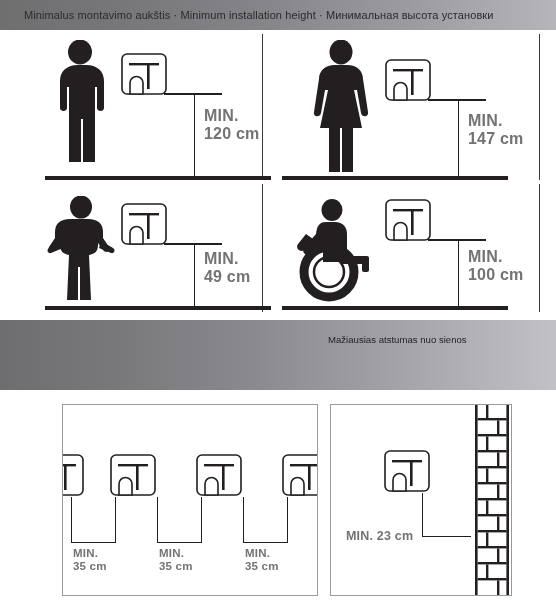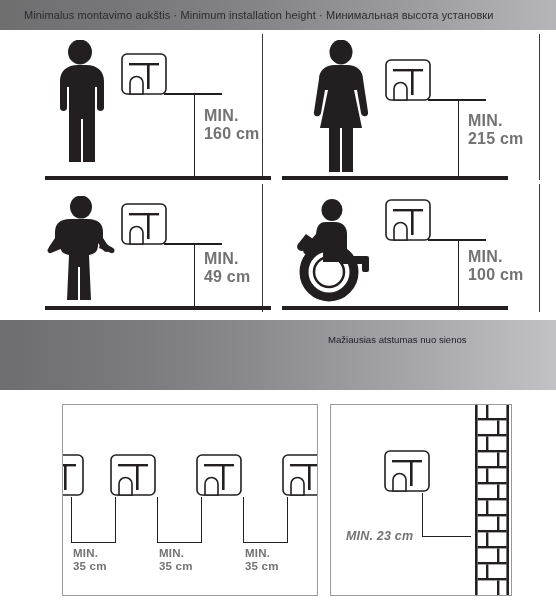--- a/index.html
+++ b/index.html
@@ -101,21 +101,21 @@
       <div class="dryer" style="left:112px;top:18px;width:48px;height:44px;">
         <svg viewBox="0 0 48 44" xmlns="http://www.w3.org/2000/svg">
           <rect x="2" y="2" width="44" height="40" rx="5" ry="5" fill="#fff" stroke="#231f20" stroke-width="1.6"></rect>
           <rect x="9" y="11" width="30" height="2.4" fill="#231f20"></rect>
           <rect x="27" y="11" width="2.6" height="26" fill="#231f20"></rect>
           <path d="M10 42 v-11 a6.5 6.5 0 0 1 13 0 v11 z" fill="#fff" stroke="#231f20" stroke-width="1.6"></path>
         </svg>
       </div>
       <div class="dimtick" style="left:156px;top:59px;width:58px;"></div>
       <div class="dimline" style="left:186px;top:59px;height:83px;"></div>
-      <div class="minlabel" style="left:196px;top:73px;"><span>MIN.</span><br><span>160 cm</span></div>
+      <div class="minlabel" style="left:196px;top:73px;"><span>MIN.</span><br><span>120 cm</span></div>
       <div class="ground" style="left:37px;top:142px;width:226px;"></div>
     </div>
 
     <div class="cell cell-b">
       <div class="person" style="left:28px;top:6px;width:70px;height:132px;">
         <svg viewBox="0 0 70 132" xmlns="http://www.w3.org/2000/svg">
           <g fill="#231f20">
             <ellipse cx="35" cy="12" rx="11.5" ry="12.5"></ellipse>
             <path d="M29 25 h12 c10 0 16 6 16 14 l5 33 c1 5-6 6-7 1 l-4 -23 l-3 0 l8 38 h-9 v44 h-11 v-44 h-2 v44 h-11 v-44 h-9 l8 -38 l-3 0 l-4 23 c-1 5-8 4-7 -1 l5 -33 c0-8 6-14 16-14 z"></path>
           </g>
@@ -124,21 +124,21 @@
       <div class="dryer" style="left:106px;top:24px;width:48px;height:44px;">
         <svg viewBox="0 0 48 44" xmlns="http://www.w3.org/2000/svg">
           <rect x="2" y="2" width="44" height="40" rx="5" ry="5" fill="#fff" stroke="#231f20" stroke-width="1.6"></rect>
           <rect x="9" y="11" width="30" height="2.4" fill="#231f20"></rect>
           <rect x="27" y="11" width="2.6" height="26" fill="#231f20"></rect>
           <path d="M10 42 v-11 a6.5 6.5 0 0 1 13 0 v11 z" fill="#fff" stroke="#231f20" stroke-width="1.6"></path>
         </svg>
       </div>
       <div class="dimtick" style="left:150px;top:65px;width:58px;"></div>
       <div class="dimline" style="left:180px;top:65px;height:77px;"></div>
-      <div class="minlabel" style="left:190px;top:78px;"><span>MIN.</span><br><span>215 cm</span></div>
+      <div class="minlabel" style="left:190px;top:78px;"><span>MIN.</span><br><span>147 cm</span></div>
       <div class="ground" style="left:4px;top:142px;width:226px;"></div>
     </div>
 
     <div class="cell cell-c">
       <div class="person" style="left:34px;top:12px;width:78px;height:106px;">
         <svg viewBox="0 0 78 106" xmlns="http://www.w3.org/2000/svg">
           <g fill="#231f20">
             <ellipse cx="39" cy="11" rx="11" ry="11.5"></ellipse>
             <path d="M32 23 h14 c10 0 15 5 15 13 v6 l6 9 c2 4-3 7-6 3 l-5 -7 v2 c0 6-3 9-9 10 l2 45 h-11 v-33 h-2 v33 h-11 l2 -45 c-6-1-9-4-9-10 v-2 l-5 7 c-3 4-8 1-6-3 l6 -9 v-6 c0-8 5-13 15-13 z"></path>
             <path d="M19 45 l-12 7 c-3 2-1 6 2 5 l12 -5 z"></path>
@@ -263,21 +263,21 @@
         <rect x="9" y="11" width="30" height="2.4" fill="#231f20"></rect>
         <rect x="27" y="11" width="2.6" height="26" fill="#231f20"></rect>
         <path d="M10 42 v-11 a6.5 6.5 0 0 1 13 0 v11 z" fill="#fff" stroke="#231f20" stroke-width="1.6"></path>
       </svg>
     </div>
 
     <div class="bracket">
       <div class="arm" style="left:91px;top:88px;height:44px;"></div>
       <div class="bar" style="left:91px;top:131px;width:49px;"></div>
     </div>
-    <div class="minlabel one" style="left:15px;top:124px;font-style:italic;">MIN. 23 cm</div>
+    <div class="minlabel one" style="left:15px;top:124px;">MIN. 23 cm</div>
 
     <div class="wallcol" style="left:144px;">
       <svg viewBox="0 0 34 192" xmlns="http://www.w3.org/2000/svg" preserveAspectRatio="none">
         <rect x="0" y="0" width="34" height="192" fill="#ffffff"></rect>
         <rect x="0" y="0" width="2.6" height="192" fill="#231f20"></rect>
         <rect x="31.4" y="0" width="2.6" height="192" fill="#231f20"></rect>
         <g fill="#231f20">
           <rect x="2.6" y="14" width="29" height="2.4"></rect>
           <rect x="2.6" y="30" width="29" height="2.4"></rect>
           <rect x="2.6" y="46" width="29" height="2.4"></rect>

